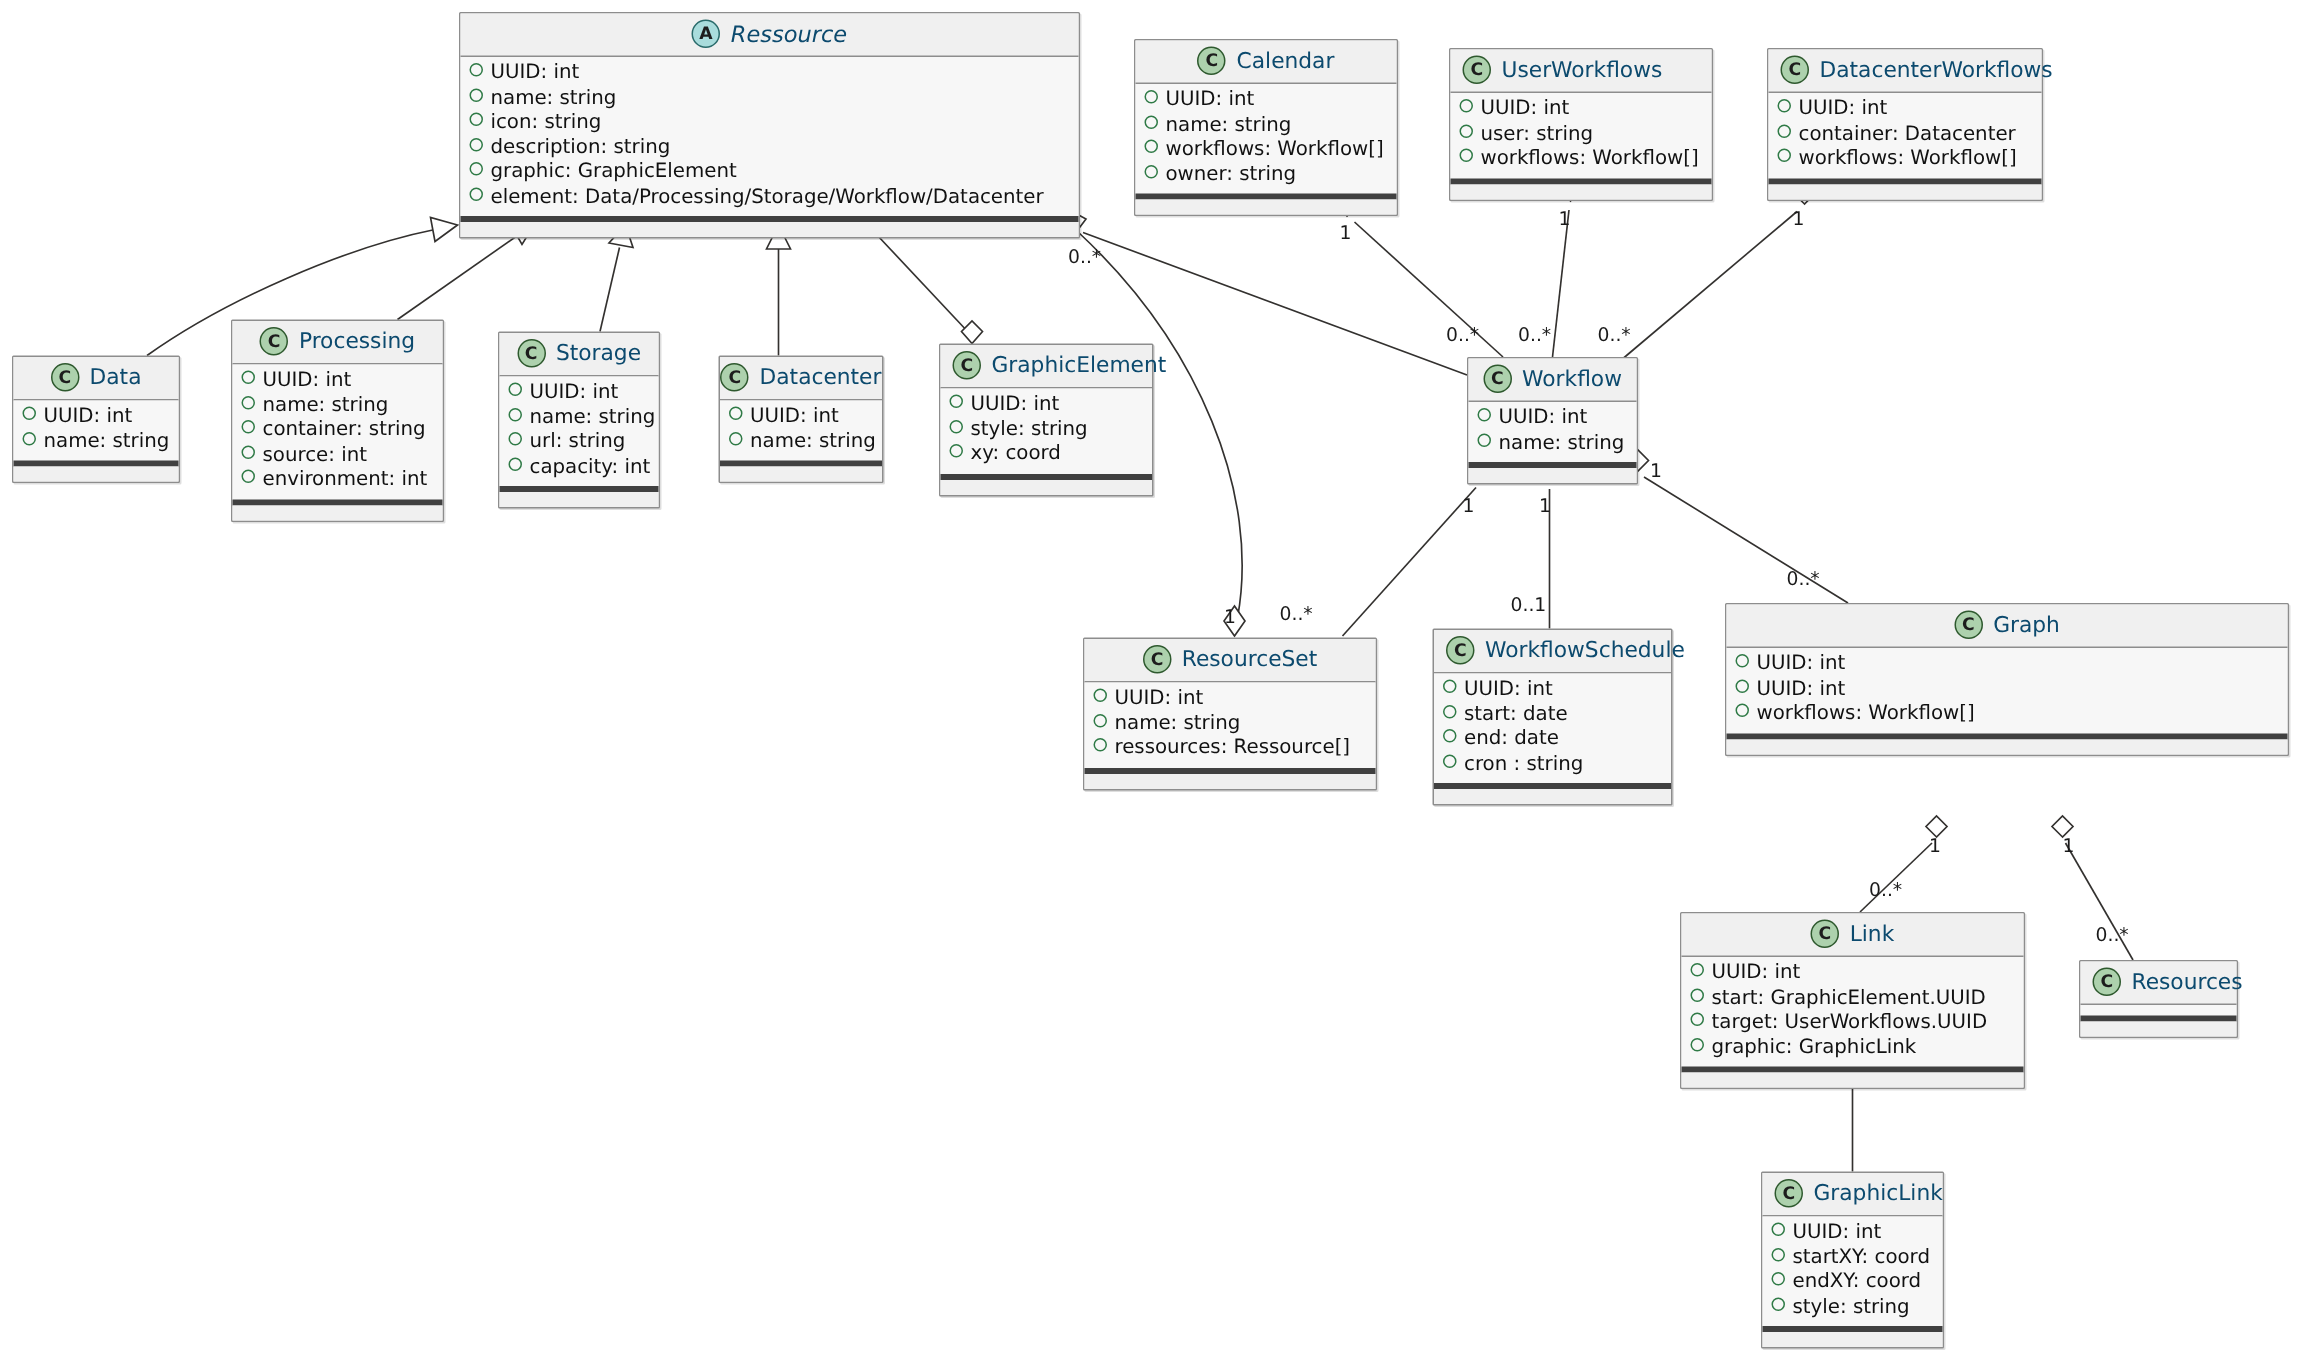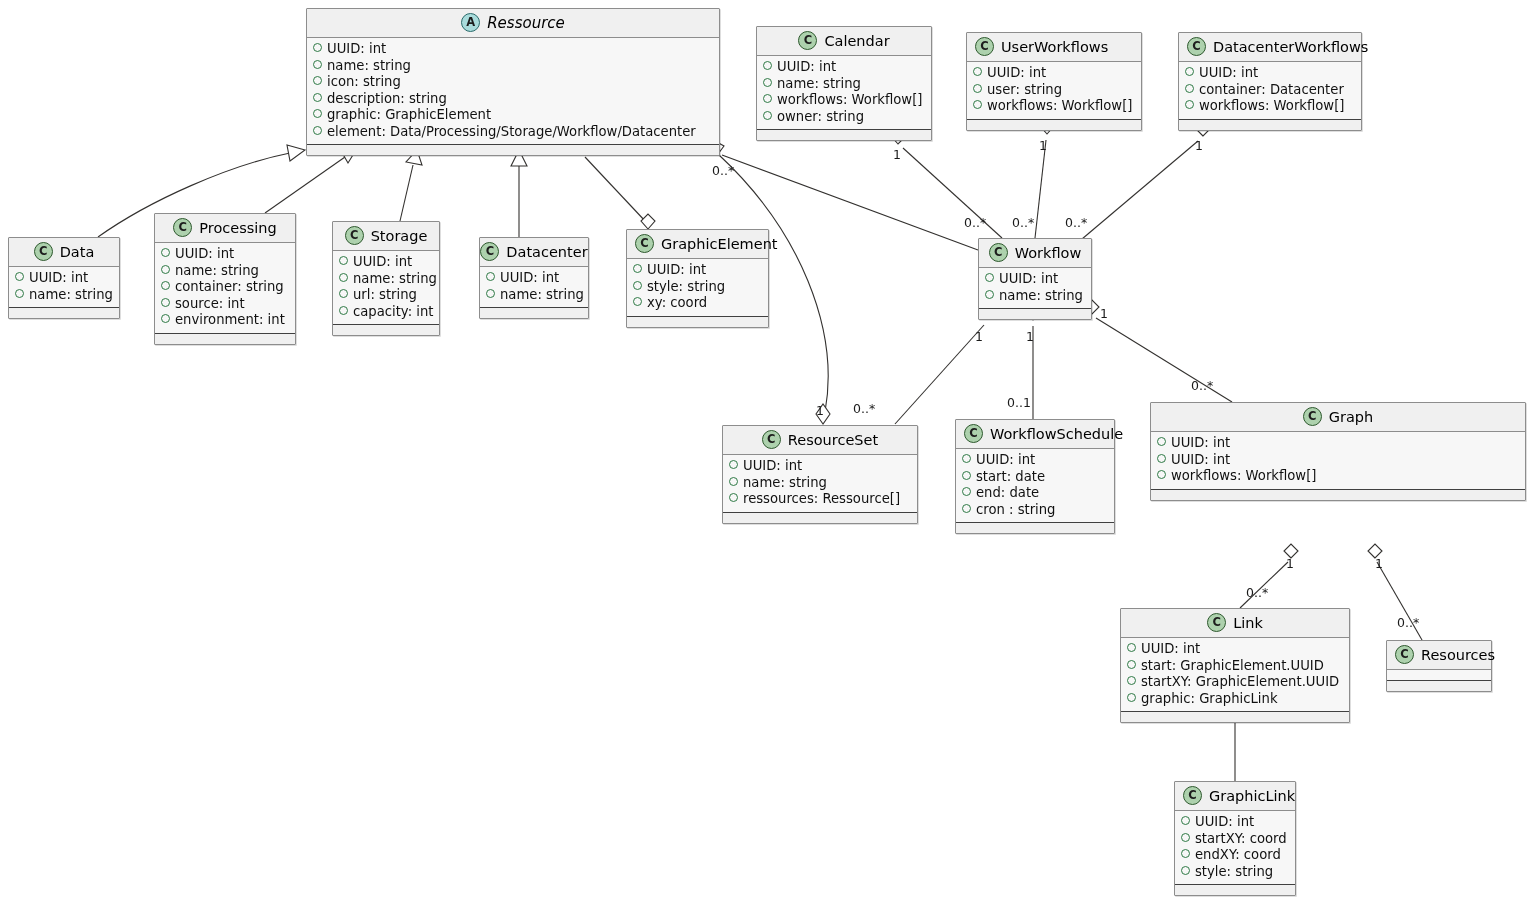--- a/index.html
+++ b/index.html
@@ -86,32 +86,32 @@
   .stereo-circle.cls {
     background: #add1ad;
     border: 1.3px solid #2e592e;
   }
   .stereo-circle.abs {
     background: #a9dcdc;
     border: 1.3px solid #2a6b6b;
   }
   .uml-title {
     font-size: 14.5px;
-    color: #000000;
+    color: #0c4a6e;
     white-space: nowrap;
   }
   .uml-title.italic {
     font-style: italic;
     font-size: 15px;
   }
   .uml-attrs {
     box-sizing: border-box;
     background: #f7f7f7;
     padding: 3px 6px 4px 6px;
-    border-bottom: 1px solid #404040;
+    border-bottom: 4px solid #404040;
   }
   .uml-attrs.empty {
     height: 11px;
     padding: 0;
   }
   .attr {
     font-size: 13.2px;
     color: #111111;
     line-height: 16.5px;
     white-space: nowrap;
@@ -546,21 +546,21 @@
           <div class="attr">
             <span class="vis"></span>
             <span>UUID: int</span>
           </div>
           <div class="attr">
             <span class="vis"></span>
             <span>start: GraphicElement.UUID</span>
           </div>
           <div class="attr">
             <span class="vis"></span>
-            <span>startXY: GraphicElement.UUID</span>
+            <span>target: UserWorkflows.UUID</span>
           </div>
           <div class="attr">
             <span class="vis"></span>
             <span>graphic: GraphicLink</span>
           </div>
         </div>
         <div class="uml-footer"></div>
       </div>
       <div class="uml-class" style="left: 1386px; top: 640px; width: 106px;">
         <div class="uml-header left-icon">

